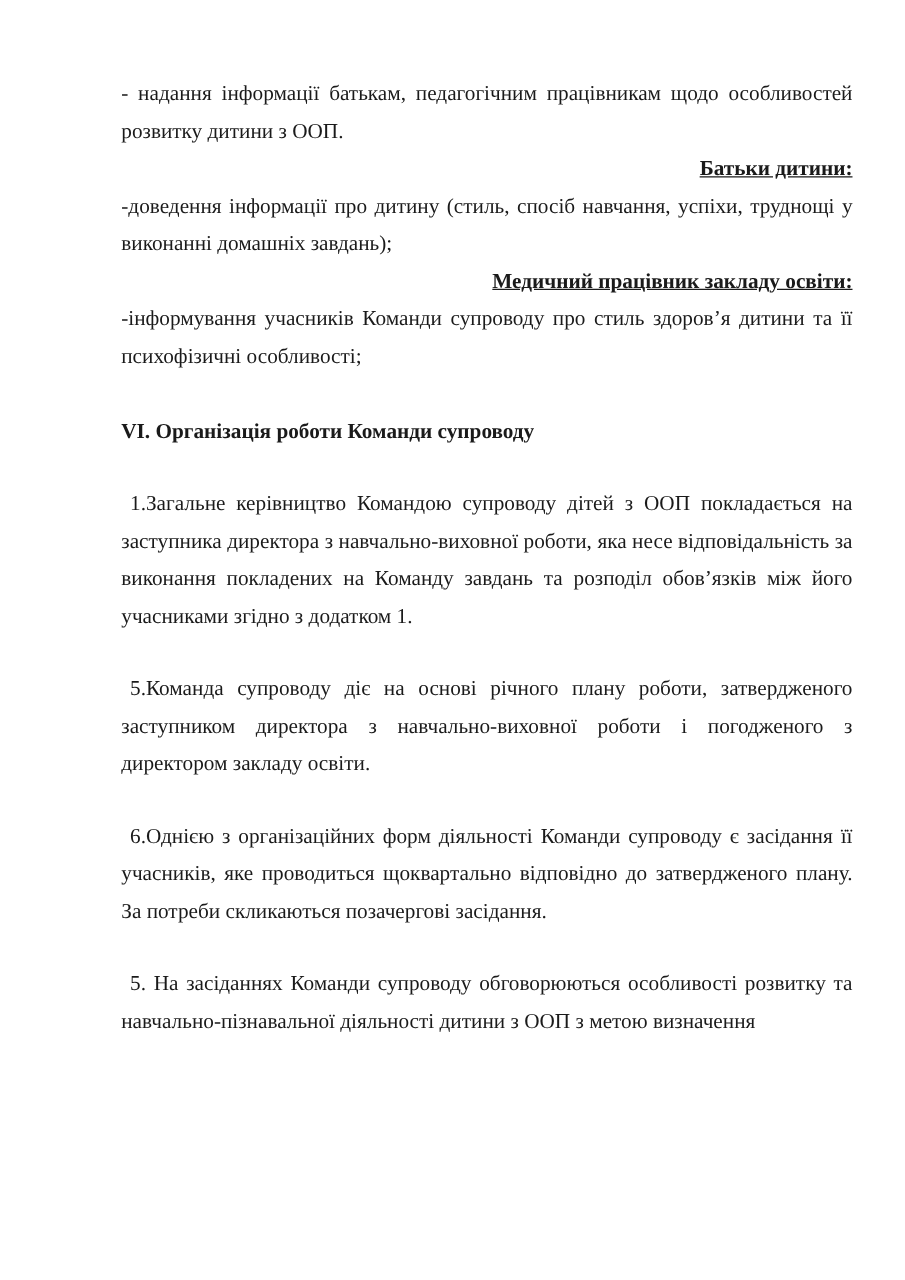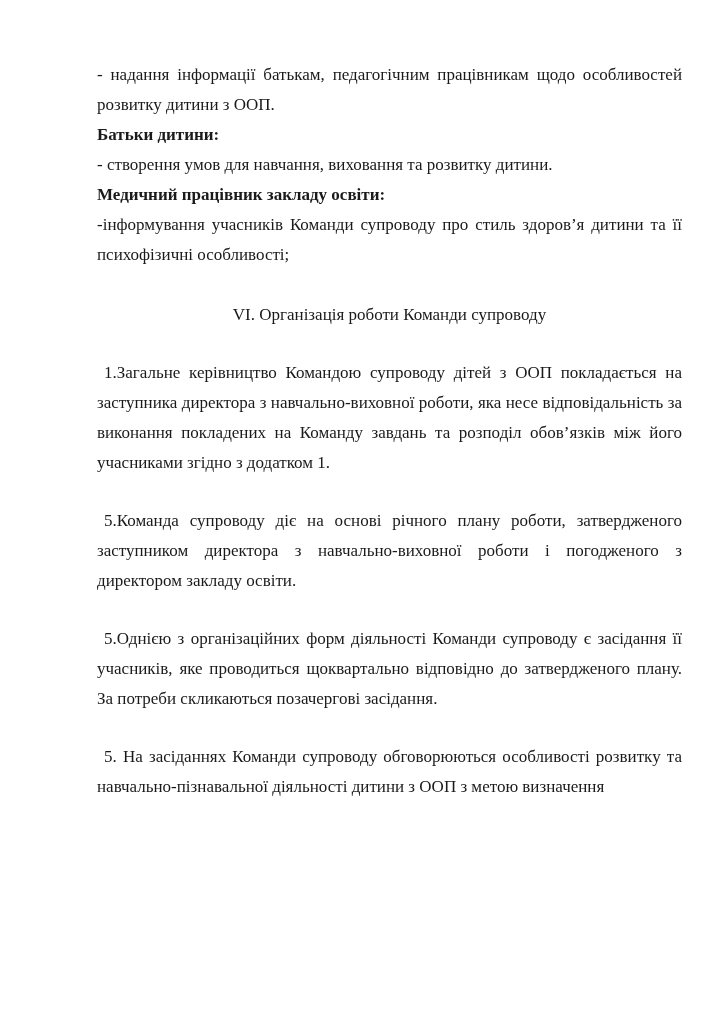--- a/index.html
+++ b/index.html
@@ -20,58 +20,58 @@
     color: #1a1a1a;
     overflow: hidden;
   }
   p {
     margin: 0;
     text-align: justify;
     hyphens: none;
   }
   .subheading {
     font-weight: bold;
-    text-align: left;
+    text-decoration: underline;
+    text-align: right;
   }
   .section-title {
-    text-align: center;
-    font-weight: normal;
+    font-weight: bold;
   }
   .numbered {
     text-indent: 7px;
     margin-top: 28px;
   }
   .spacer {
     height: 30px;
   }
 </style>
 </head>
 <body>
 
 <div class="page">
 
   <p class="body-item">- надання інформації батькам, педагогічним працівникам щодо особливостей розвитку дитини з ООП.</p>
 
   <p class="subheading">Батьки дитини:</p>
 
+  <p class="body-item">-доведення інформації про дитину (стиль, спосіб навчання, успіхи, труднощі у виконанні домашніх завдань);</p>
 
 
-  <p class="body-item">- створення умов для навчання, виховання та розвитку дитини.</p>
 
   <p class="subheading">Медичний працівник закладу освіти:</p>
 
   <p class="body-item">-інформування учасників Команди супроводу про стиль здоров’я дитини та її психофізичні особливості;</p>
 
 
   <div class="spacer"></div>
 
   <p class="section-title">VI. Організація роботи Команди супроводу</p>
 
   <p class="numbered">1.Загальне керівництво Командою супроводу дітей з ООП покладається на заступника директора з навчально-виховної роботи, яка несе відповідальність за виконання покладених на Команду завдань та розподіл обов’язків між його учасниками згідно з додатком 1.</p>
 
   <p class="numbered">5.Команда супроводу діє на основі річного плану роботи, затвердженого заступником директора з навчально-виховної роботи і погодженого з директором закладу освіти.</p>
 
 
-  <p class="numbered">5.Однією з організаційних форм діяльності Команди супроводу є засідання її учасників, яке проводиться щоквартально відповідно до затвердженого плану. За потреби скликаються позачергові засідання.</p>
+  <p class="numbered">6.Однією з організаційних форм діяльності Команди супроводу є засідання її учасників, яке проводиться щоквартально відповідно до затвердженого плану. За потреби скликаються позачергові засідання.</p>
 
   <p class="numbered">5. На засіданнях Команди супроводу обговорюються особливості розвитку та навчально-пізнавальної діяльності дитини з ООП з метою визначення</p>
 
 </div>
 
 </body></html>

